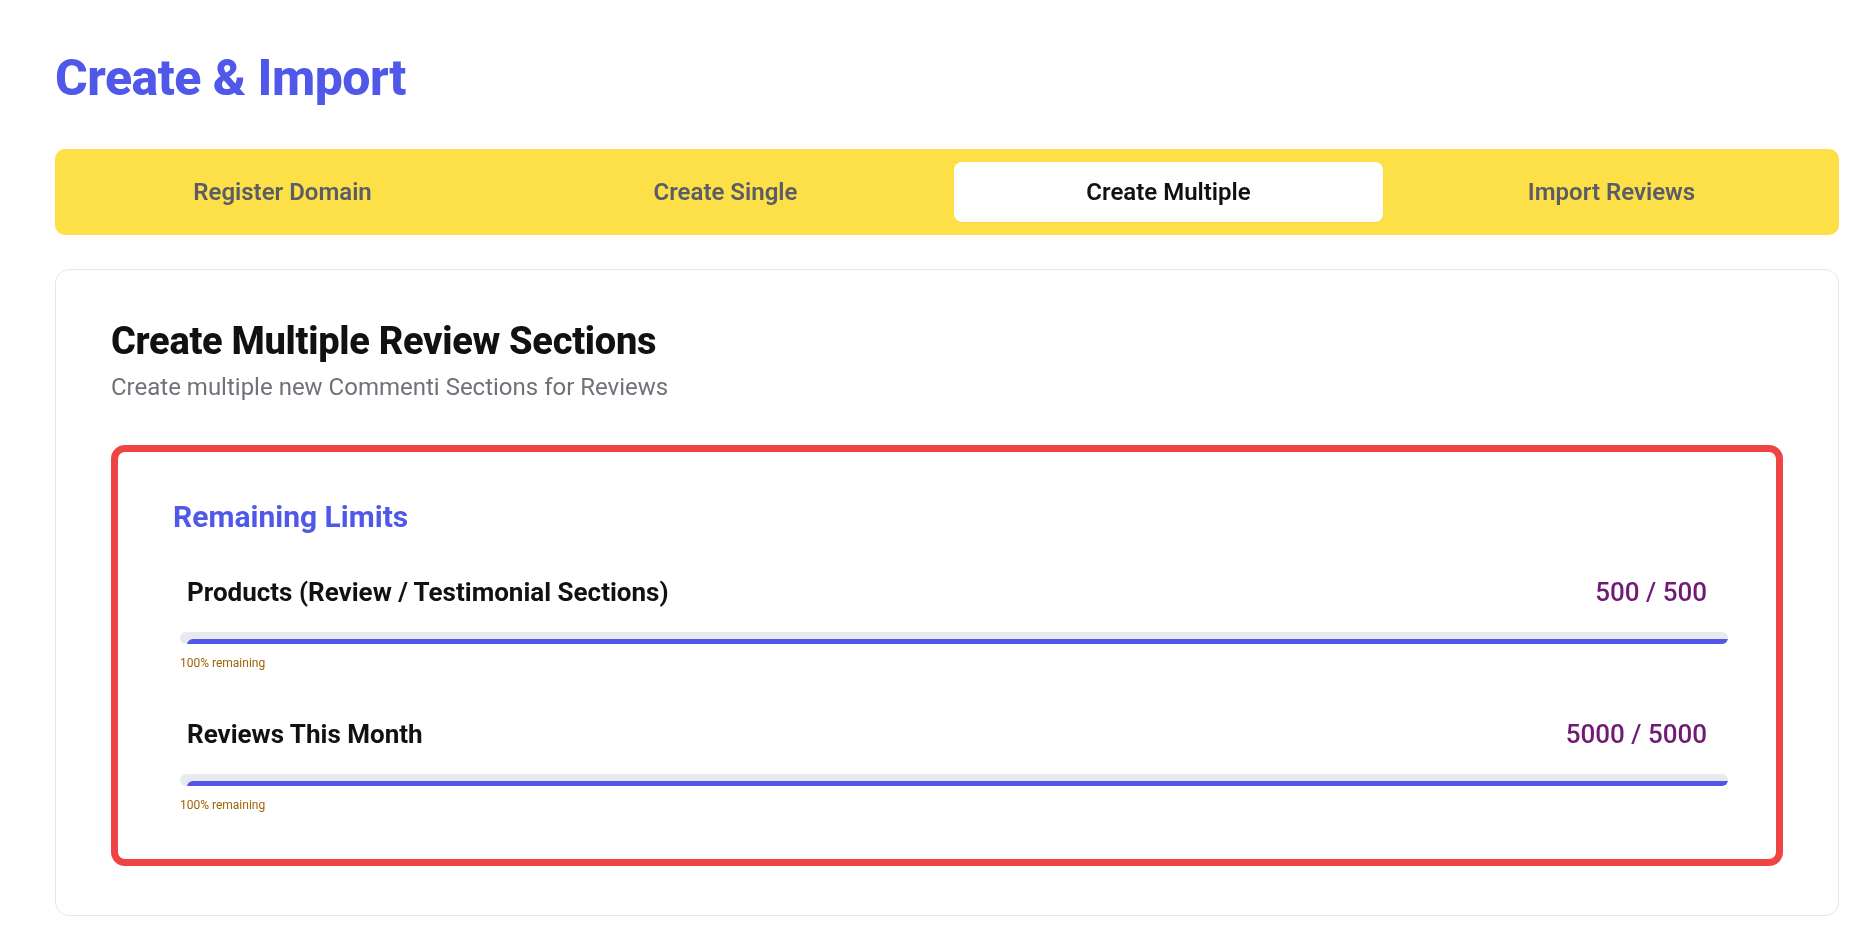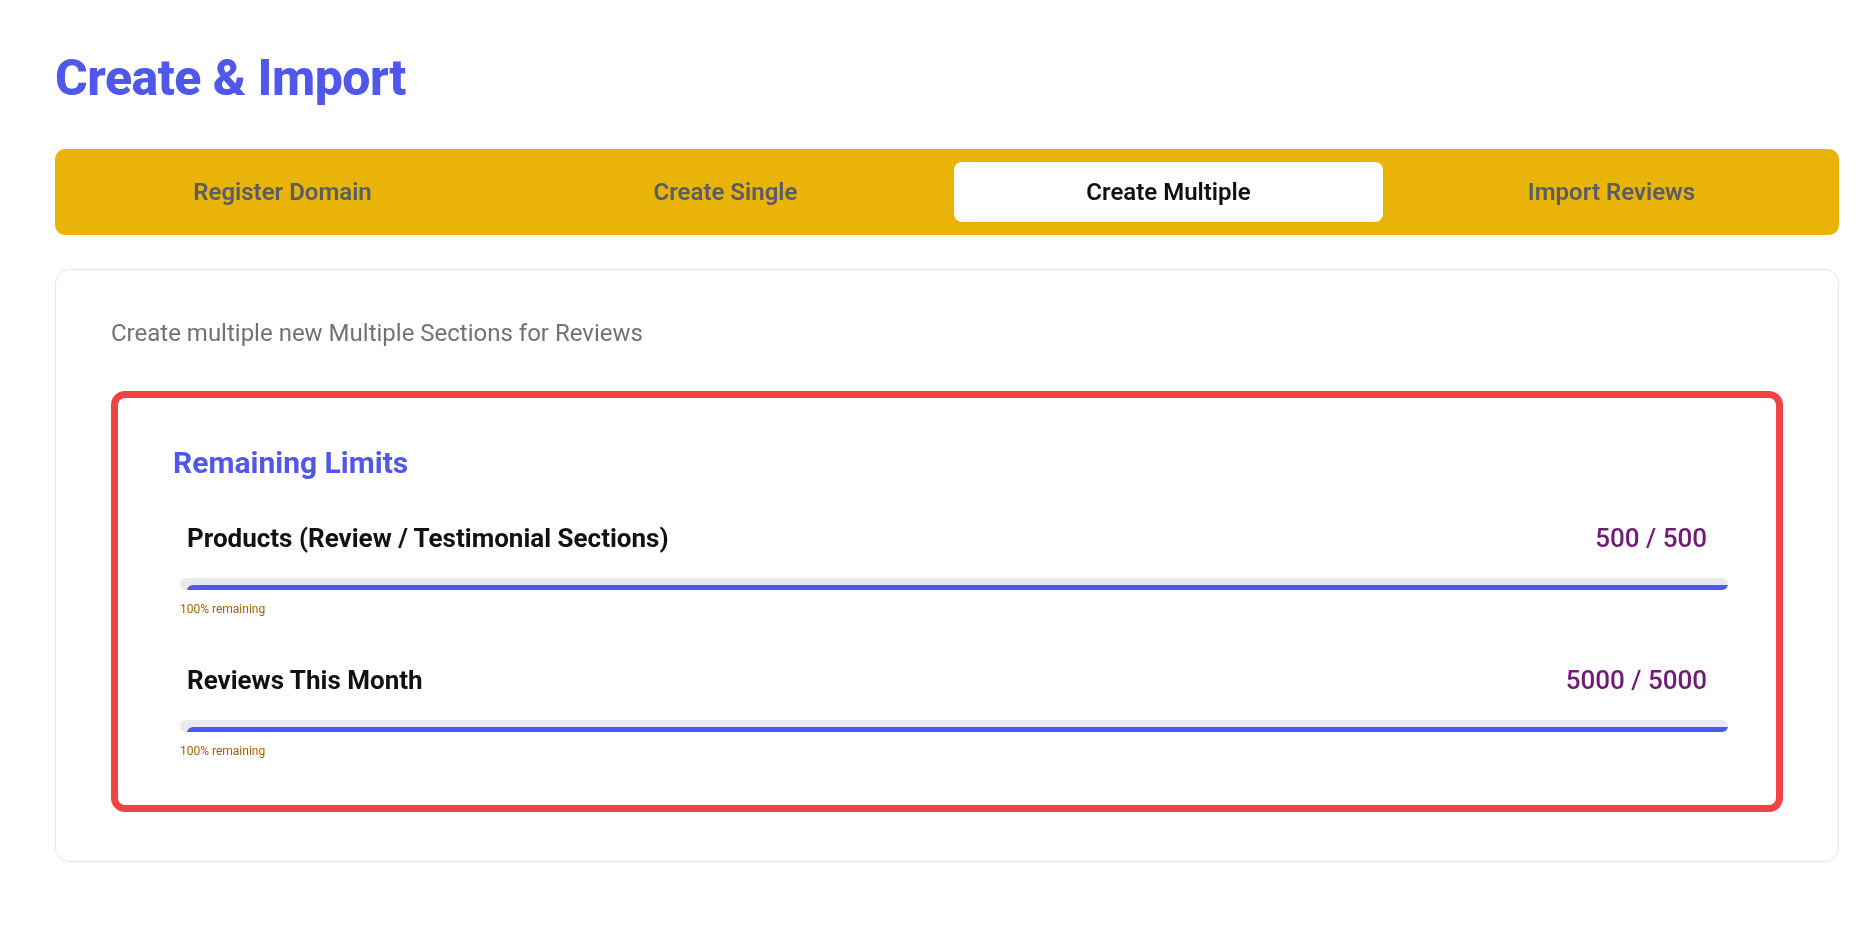--- a/index.html
+++ b/index.html
@@ -12,21 +12,21 @@
   }
   .page-title {
     font-size: 50px;
     font-weight: 800;
     color: #4f58e8;
     margin-bottom: 42px;
     letter-spacing: -0.5px;
   }
   .tabs {
     display: flex;
-    background: #eab308;
+    background: #fde047;
     border-radius: 10px;
     padding: 6px;
     gap: 0;
     margin-bottom: 34px;
   }
   .tab {
     flex: 1;
     text-align: center;
     padding: 16px 0;
     font-size: 24px;
@@ -111,21 +111,22 @@
 <h1 class="page-title">Create &amp; Import</h1>
 
 <div class="tabs">
   <div class="tab">Register Domain</div>
   <div class="tab">Create Single</div>
   <div class="tab active">Create Multiple</div>
   <div class="tab">Import Reviews</div>
 </div>
 
 <div class="card">
-  <p class="card-subtitle">Create multiple new Multiple Sections for Reviews</p>
+  <h2 class="card-title">Create Multiple Review Sections</h2>
+  <p class="card-subtitle">Create multiple new Commenti Sections for Reviews</p>
 
   <div class="limits-box">
     <h3 class="limits-title">Remaining Limits</h3>
 
     <div class="limit-item">
       <div class="limit-row">
         <span class="limit-label">Products (Review / Testimonial Sections)</span>
         <span class="limit-value">500 / 500</span>
       </div>
       <div class="progress-track">

